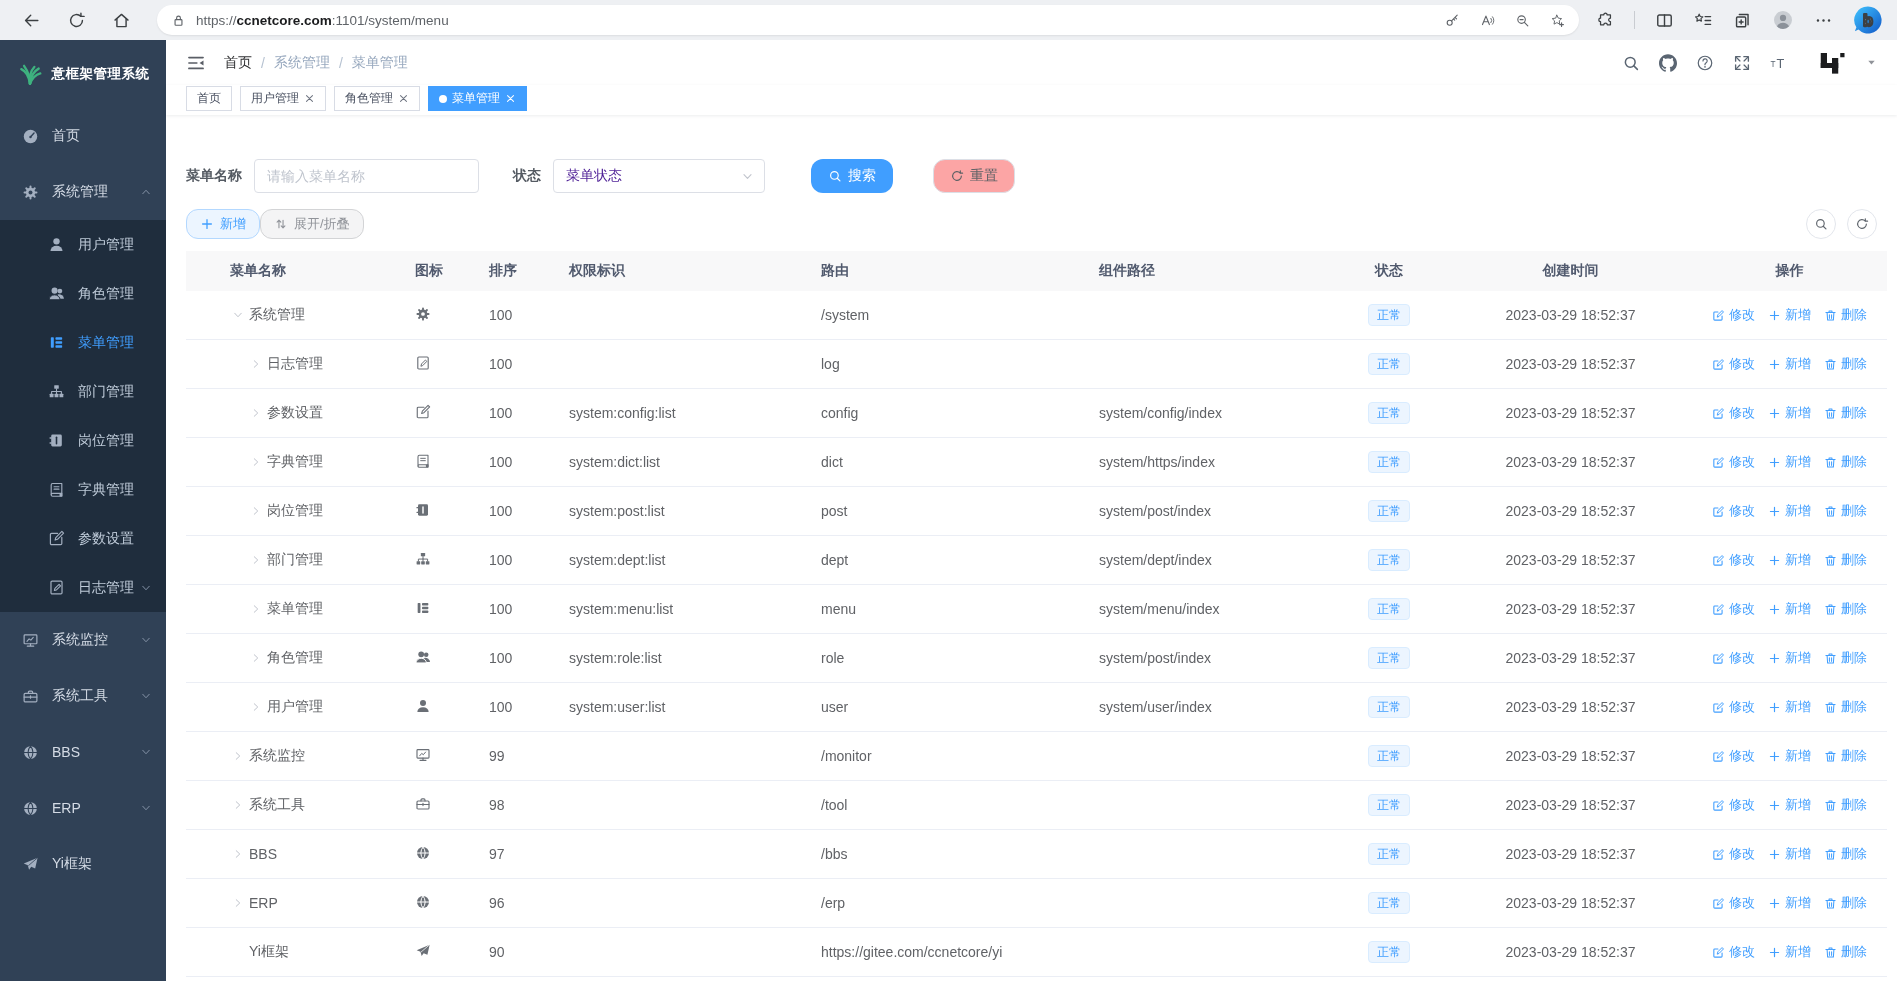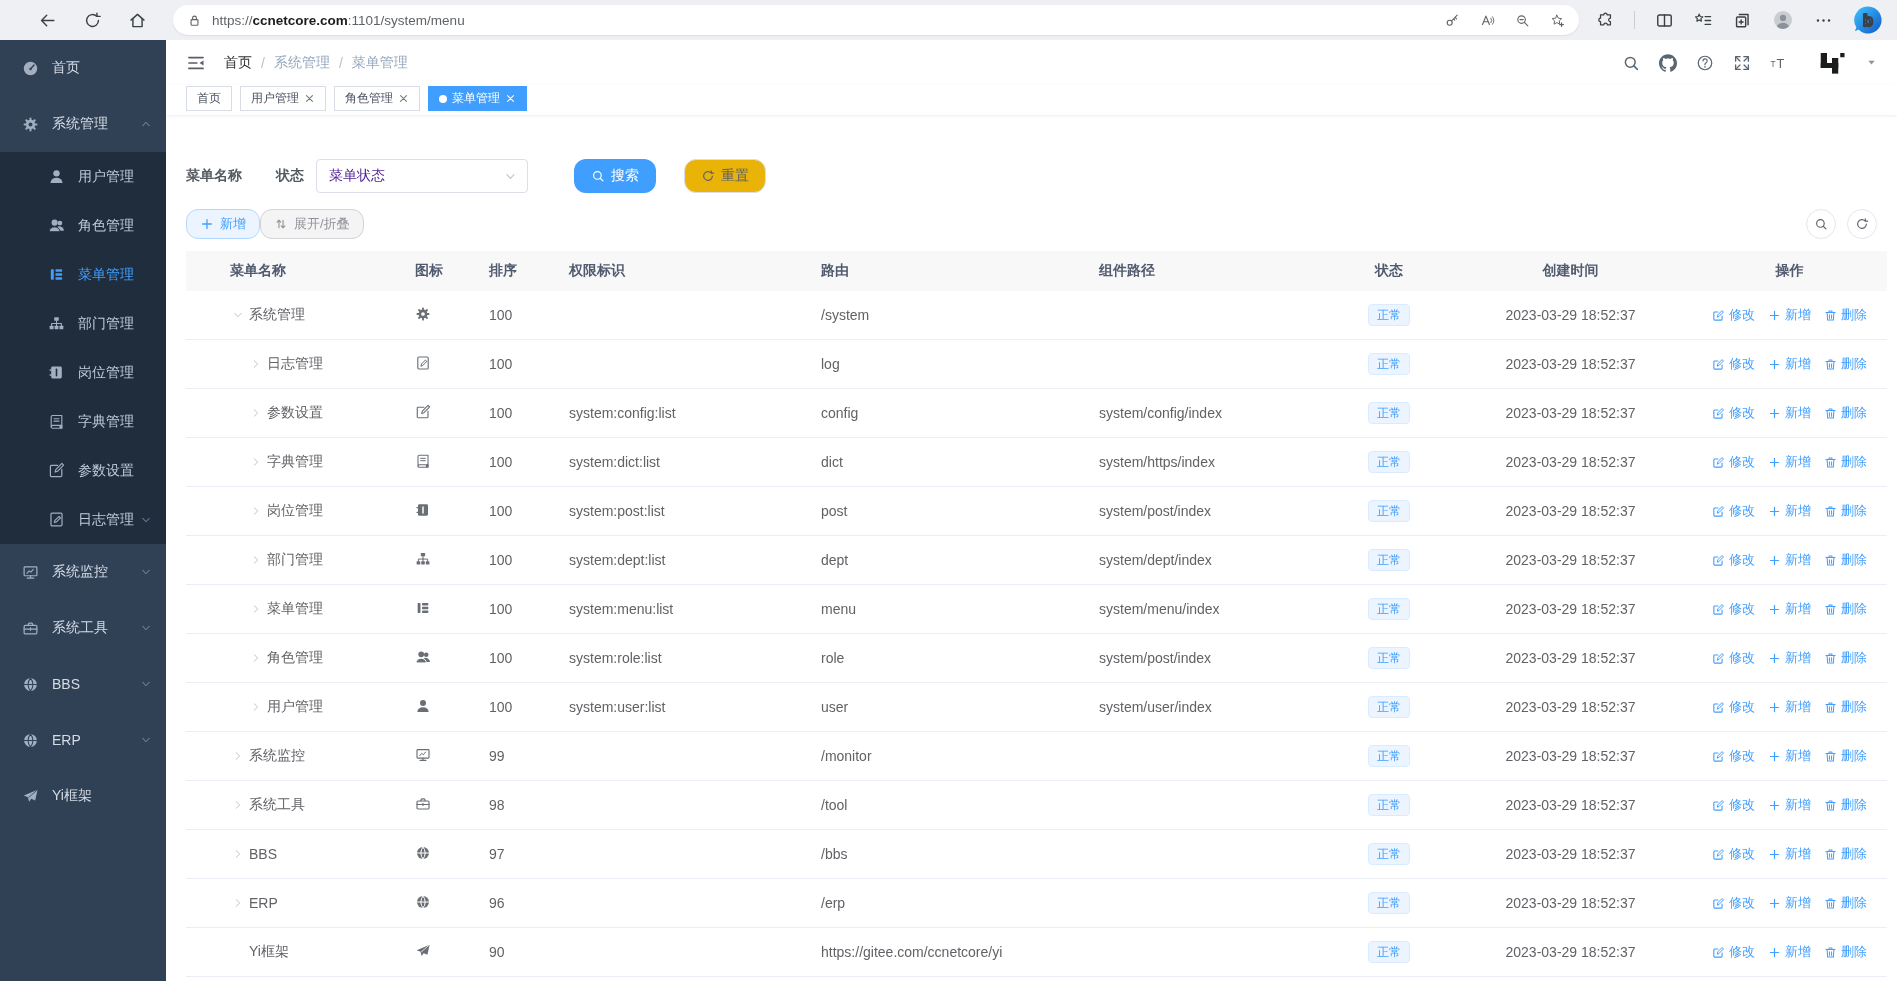--- a/index.html
+++ b/index.html
@@ -1,21 +1,21 @@
 <!DOCTYPE html>
 <html><head>
 <meta charset="utf-8">
 <style>
   * { margin:0; padding:0; box-sizing:border-box; }
   html,body { width:1897px; height:981px; overflow:hidden; font-family:"Liberation Sans","DejaVu Sans",sans-serif; --icon-bg:#fff; background:#fff; }
   [data-icon]{ display:inline-flex; align-items:center; justify-content:center; flex:none; }
   [data-icon] svg{ width:100%; height:100%; display:block; }
 
   
-  #browser{ position:absolute; left:0; top:0; width:1897px; height:40px; background:#eef0f3; display:flex; align-items:center; padding:0 10px 0 38px; }
+  #browser{ position:absolute; left:0; top:0; width:1897px; height:40px; background:#eef0f3; display:flex; align-items:center; padding:0 10px 0 22px; }
   .bicon{ width:19px; height:19px; color:#3c4043; }
   #browser > .bicon{ margin-right:26px; }
   .addr{ flex:1; height:30px; background:#fff; border-radius:15px; display:flex; align-items:center; padding:0 14px; margin-right:16px; box-shadow:0 1px 2px rgba(0,0,0,.08); }
   .addr .bicon{ width:15px; height:15px; color:#5f6368; }
   .url{ font-size:13.5px; margin-left:10px; color:#5f6368; white-space:nowrap; }
   .url b{ color:#1b1c1e; font-weight:700; }
   .pill-icons{ margin-left:auto; display:flex; align-items:center; gap:20px; }
   .right-icons{ display:flex; align-items:center; gap:20px; padding-right:4px; }
   .vdiv{ width:1px; height:18px; background:#c9ccd1; }
   .avatar-ic{ width:22px; height:22px; }
@@ -58,21 +58,21 @@
   .flabel{ font-size:14px; font-weight:700; color:#555b63; }
   .finput{ width:225px; height:34px; border:1px solid #dcdfe6; border-radius:4px; margin-left:12px; padding:0 12px; font-size:14px; color:#606266; font-family:inherit; }
   .finput::placeholder{ color:#bfc4cd; }
   .flabel2{ margin-left:34px; }
   .fselect{ width:212px; height:34px; border:1px solid #dcdfe6; border-radius:4px; margin-left:12px; padding:0 10px 0 12px; display:flex; align-items:center; cursor:pointer; }
   .fselect .ph{ font-size:14px; color:#4c1d95; }
   .fselect .chevd{ width:13px; height:13px; color:#c0c4cc; margin-left:auto; }
   .btn{ height:34px; border-radius:12px; display:flex; align-items:center; gap:6px; font-size:14px; padding:0 16px; cursor:pointer; border:1px solid transparent; }
   .btn .bic{ width:14px; height:14px; }
   .btn-primary{ background:#409eff; color:#fff; margin-left:46px; }
-  .btn-plain{ background:#eab308; border-color:#dcdfe6; color:#606266; margin-left:28px;font-family:Liberation Serif, serif; }
+  .btn-plain{ background:#fca5a5; border-color:#dcdfe6; color:#606266; margin-left:40px;font-family:Liberation Serif, serif; }
 
   .ops{ margin-top:16px; display:flex; align-items:center; }
   .btn-sm{ height:30px; font-size:13px; padding:0 13px; }
   .btn-addnew{ background:#ecf5ff; border-color:#b3d8ff; color:#409eff; }
   .btn-expand{ background:#f4f4f5; border-color:#d3d4d6; color:#909399; }
   .circle-btn{ width:30px; height:30px; border-radius:50%; border:1px solid #e3e6ec; background:#fff; display:flex; align-items:center; justify-content:center; color:#60666d; cursor:pointer; }
   .circle-btn + .circle-btn{ margin-left:11px; }
   .circle-btn .cic{ width:14px; height:14px; }
   .spacer{ flex:1; }
 
@@ -201,20 +201,34 @@
             </linearGradient>
           </defs>
           <path d="M12 1.2a10.8 10.8 0 1 1-7.6 18.4L1.5 21l1.2-3.2A10.8 10.8 0 0 1 12 1.2z" fill="url(#bg1)" stroke="none"></path>
           <text x="12" y="16.8" font-size="13" fill="#fff" text-anchor="middle" font-family="Liberation Sans,sans-serif" font-weight="bold">b</text>
         </svg>
       </span>
   </div>
 </div>
 
 <div id="sidebar">
+  <div class="logo">
+    <span class="licon" data-icon="leaf">
+        <svg viewBox="0 0 24 24" fill="none" stroke="currentColor" stroke-width="1.8" stroke-linecap="round" stroke-linejoin="round">
+          <g stroke="#3eb27f" stroke-width="2.2">
+            <path d="M12 21C11 14.5 8.5 9.5 4 7.5"></path>
+            <path d="M12 21c-.8-7.5 1.2-12.5 4-15.5"></path>
+            <path d="M12 21c2.2-5.5 6-8.5 9.5-9.5"></path>
+            <path d="M12 21C12 13.5 9 8 6.5 4.5"></path>
+            <path d="M12 21c.5-6 3.5-11.5 8-14"></path>
+          </g>
+        </svg>
+      </span>
+    <span class="logo-title">意框架管理系统</span>
+  </div>
   <div class="side-item">
       <span class="sicon" data-icon="dashboard">
         <svg viewBox="0 0 24 24" fill="none" stroke="currentColor" stroke-width="1.8" stroke-linecap="round" stroke-linejoin="round">
           <circle cx="12" cy="12" r="9.5" fill="currentColor" stroke="none"></circle>
           <path d="M12 12.6L17 7.2" stroke="var(--icon-bg,#fff)" stroke-width="2"></path>
           <circle cx="12" cy="12.6" r="1.7" fill="var(--icon-bg,#fff)" stroke="none"></circle>
         </svg>
       </span>
       <span>首页</span>
       <span class="chev"></span>
@@ -497,20 +511,21 @@
           <svg viewBox="0 0 24 24" fill="none" stroke="currentColor" stroke-width="1.8" stroke-linecap="round" stroke-linejoin="round">
             <path d="M5.5 5.5l13 13M18.5 5.5l-13 13" stroke-width="2.2"></path>
           </svg>
         </span>
       </div>
   </div>
 
   <div id="content">
     <div class="filters">
       <span class="flabel">菜单名称</span>
+      <input class="finput" placeholder="请输入菜单名称" style="">
       <span class="flabel flabel2">状态</span>
       <div class="fselect">
         <span class="ph">菜单状态</span>
         <span class="chevd" data-icon="chevron-down">
             <svg viewBox="0 0 24 24" fill="none" stroke="currentColor" stroke-width="1.8" stroke-linecap="round" stroke-linejoin="round">
               <path d="M5.5 8.5l6.5 7 6.5-7" stroke-width="2"></path>
             </svg>
           </span>
       </div>
       <div class="btn btn-primary">

